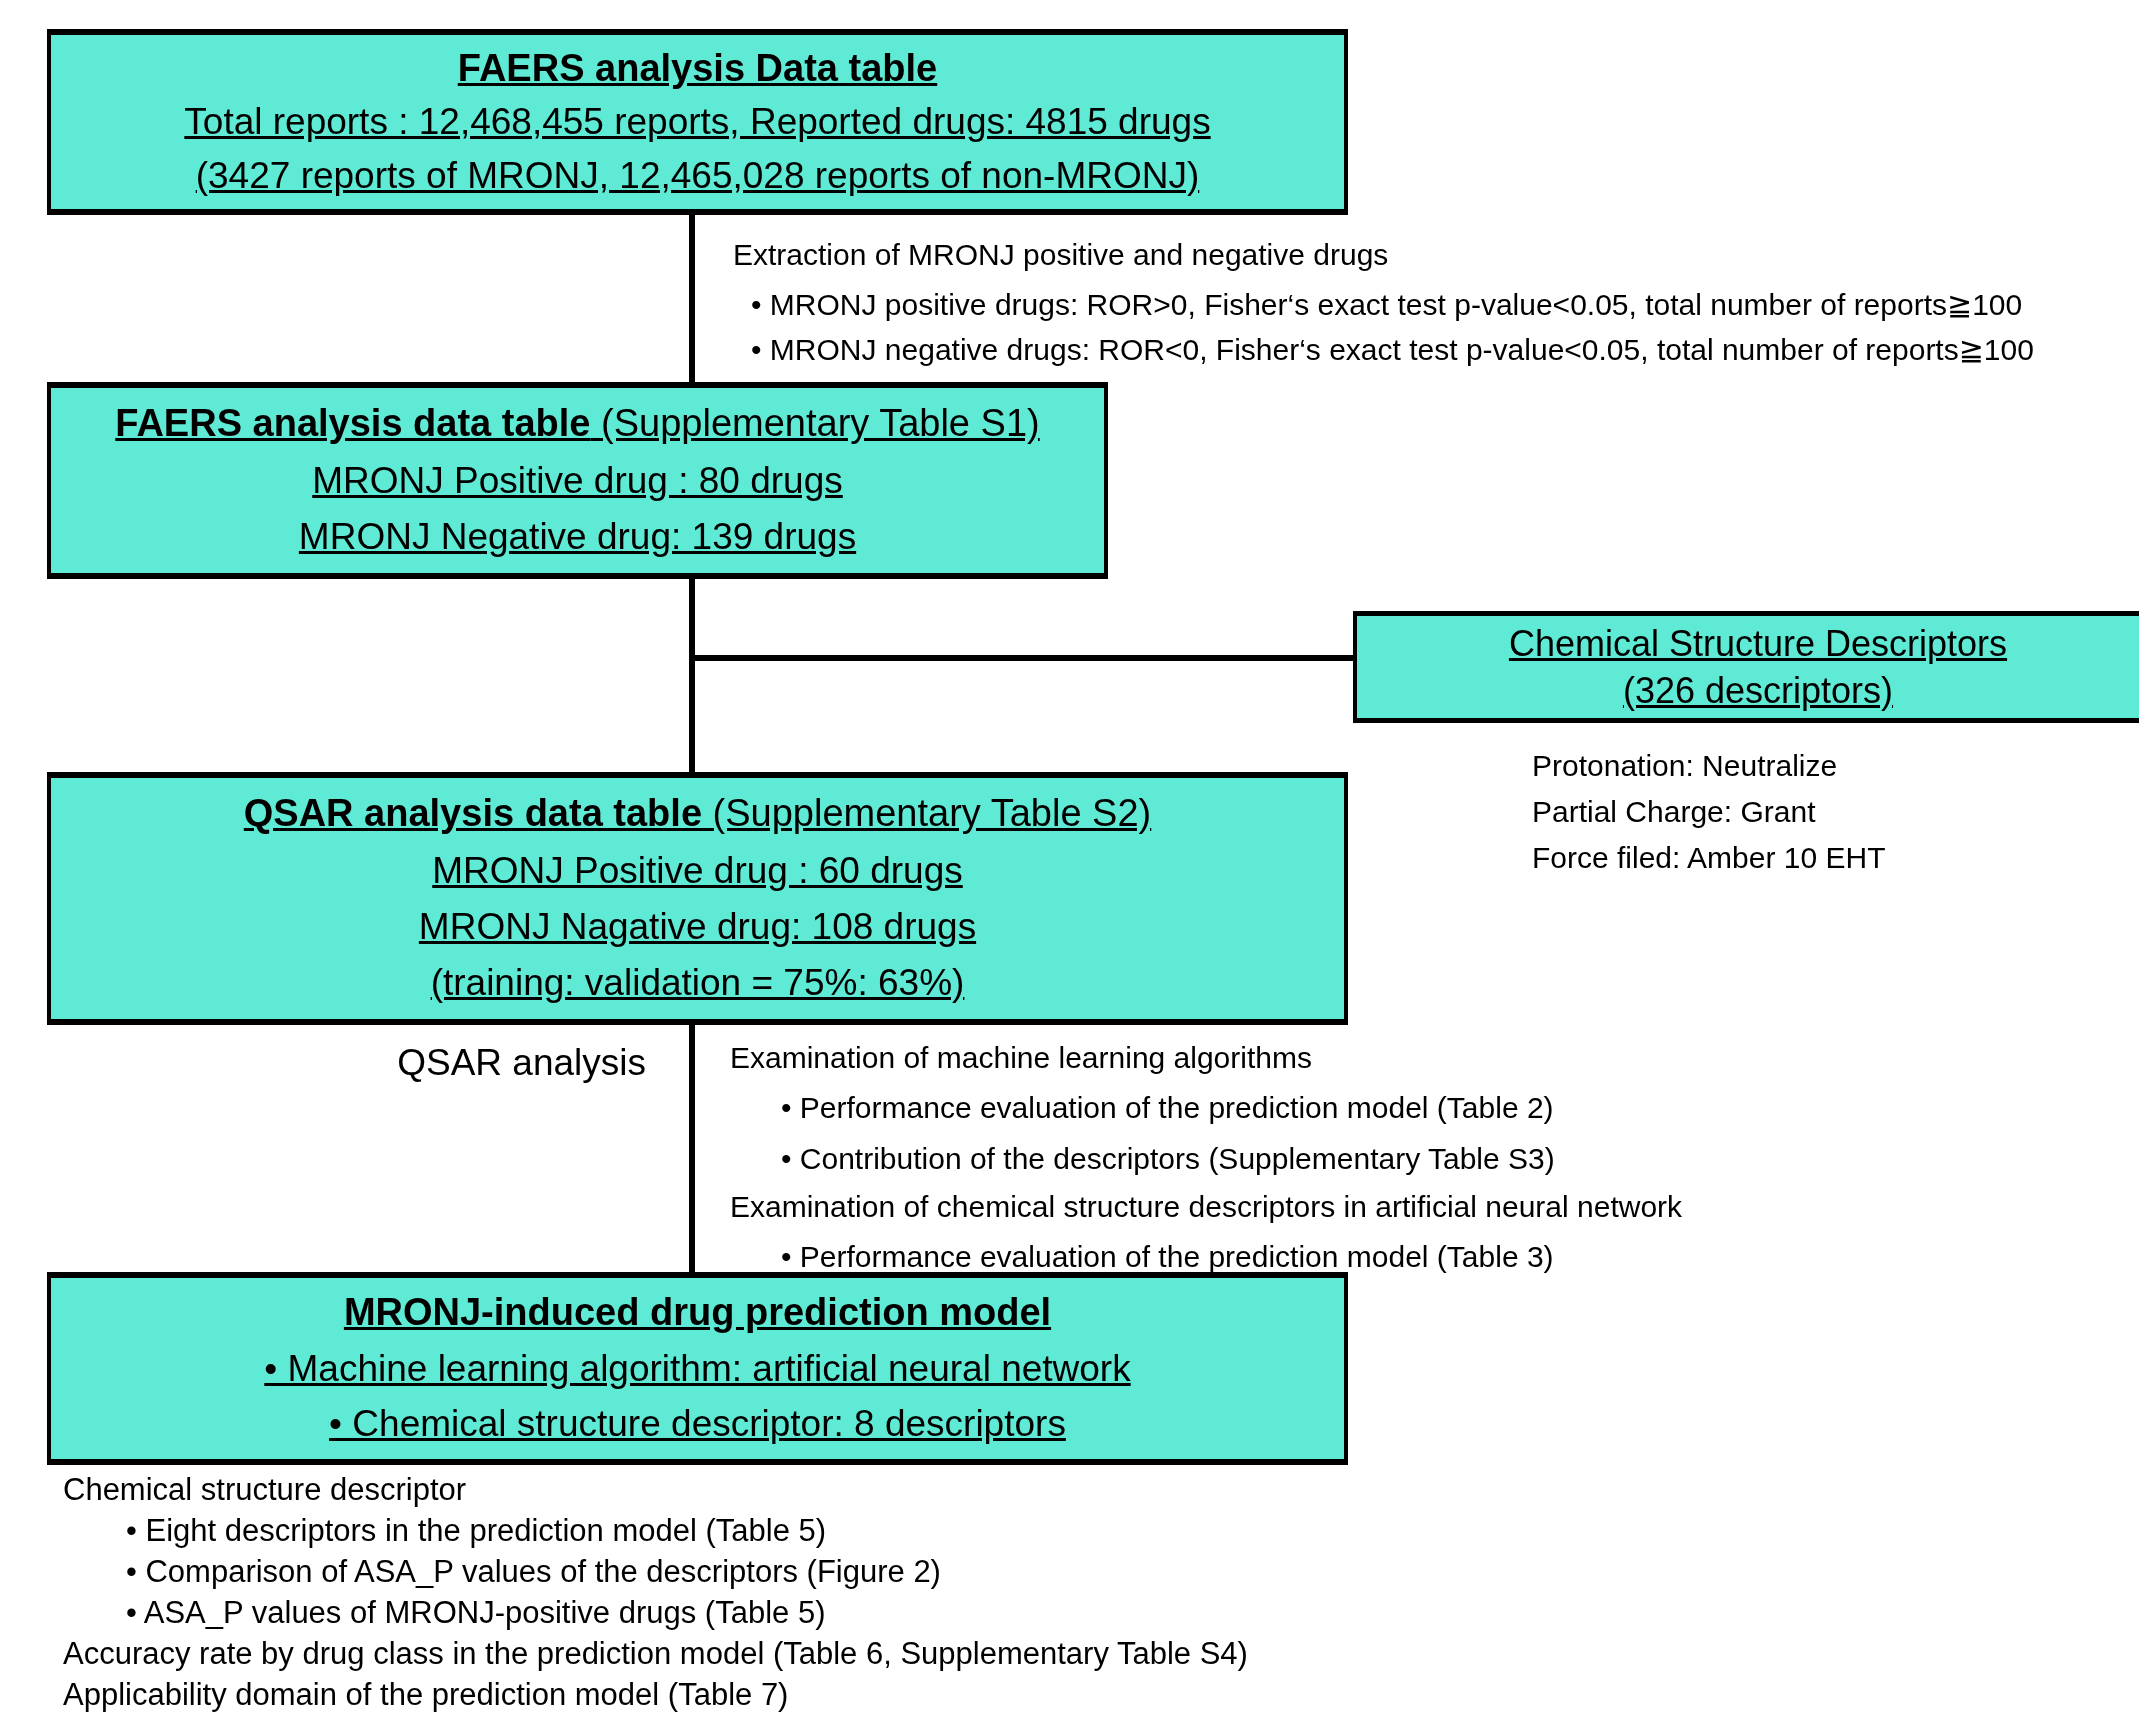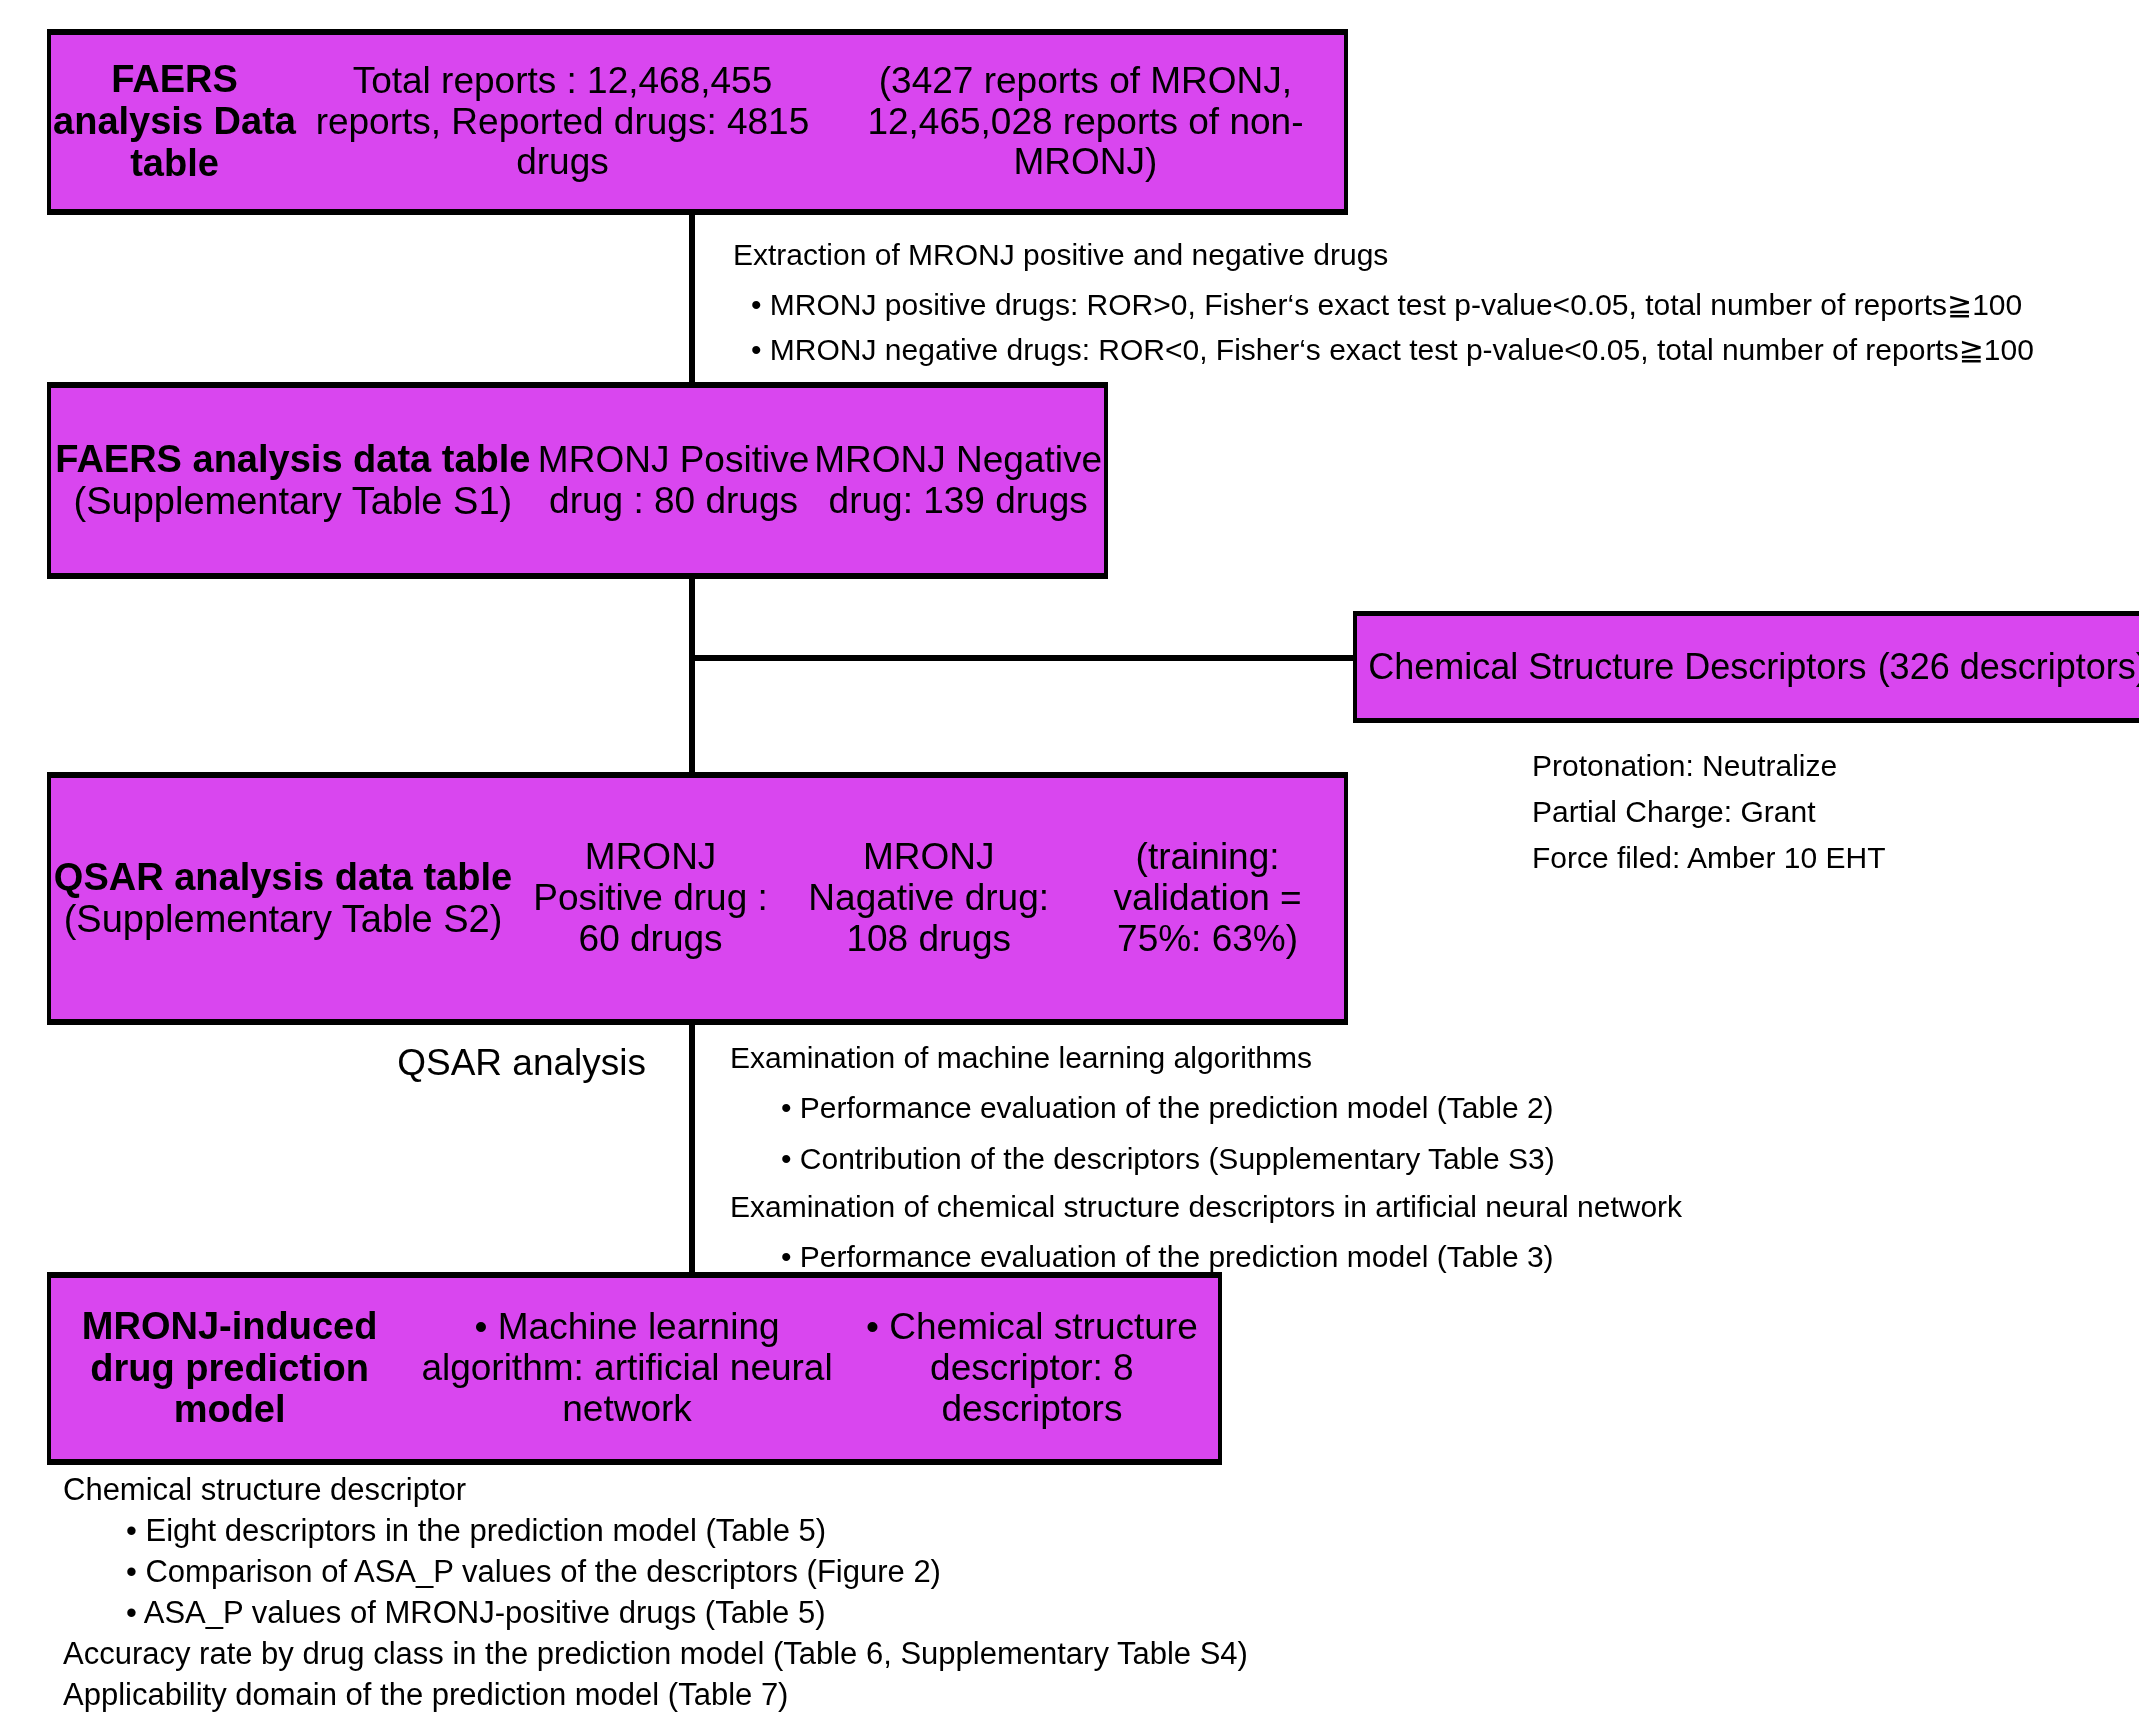--- a/index.html
+++ b/index.html
@@ -26,35 +26,36 @@
     left: 689px; top: 655px;
     width: 665px; height: 6.2px;
     background: #000000;
     z-index: 0;
   }
 
   
   .flowbox {
     position: absolute;
     box-sizing: border-box;
-    background: #d946ef;
+    background: #5eead4;
     border: 4.8px solid #000000;
     border-top-width: 6.8px;
     border-bottom-width: 6.8px;
     z-index: 1;
     display: flex;
-    flex-direction: row;
+    flex-direction: column;
     justify-content: space-evenly;
     align-items: center;
     text-align: center;
+    text-decoration: underline;
   }
   .box1 { left: 47px;  top: 29px;   width: 1301px; height: 186px; }
   .box2 { left: 47px;  top: 382px;  width: 1061px; height: 197px; }
   .box3 { left: 47px;  top: 751px; width: 1301px; height: 253px; margin-top: 21px; }
-  .box4 { left: 47px;  top: 1272px; width: 1175px; height: 193px; }
+  .box4 { left: 47px;  top: 1272px; width: 1301px; height: 193px; }
   .chembox {
     left: 1353px; top: 611px; width: 810px; height: 112px;
     border-width: 5.5px 4.1px;
     z-index: 2;
   }
 
   .box-title  { font-size: 38px; font-weight: bold; line-height: 1.1; }
   .box-title .normal { font-weight: normal; }
   .box-line   { font-size: 37px; line-height: 1.1; }
   .chem-line  { font-size: 36px; line-height: 1.1; }

